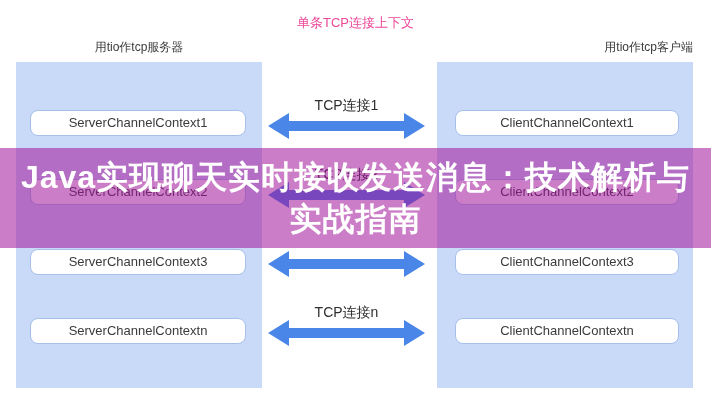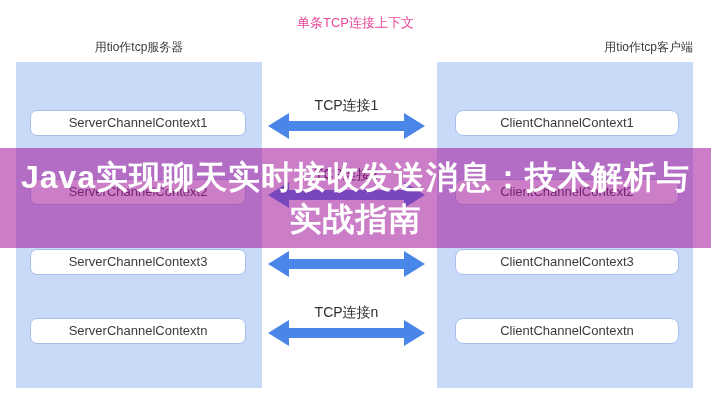--- a/index.html
+++ b/index.html
@@ -27,21 +27,21 @@
   }
   .container.left{left:16px;width:246px;}
   .container.right{left:437px;width:256px;}
 
   .node{
     position:absolute;height:24px;line-height:24px;
     background:#ffffff;border:1px solid #a7c0ea;border-radius:8px;
     text-align:center;font-size:13px;color:#3b3b3b;
     box-shadow:0 0 0 1px rgba(255,255,255,0.35) inset;
   }
-  .node.server{left:30px;width:214px;border-radius:7px;}
+  .node.server{left:30px;width:214px;}
   .node.client{left:455px;width:222px;}
 
   .conn-label{
     position:absolute;left:268px;width:157px;
     text-align:center;font-size:14px;color:#2e2e2e;
   }
   .arrow{
     position:absolute;left:268px;width:157px;height:26px;
   }
   .arrow .bar{

